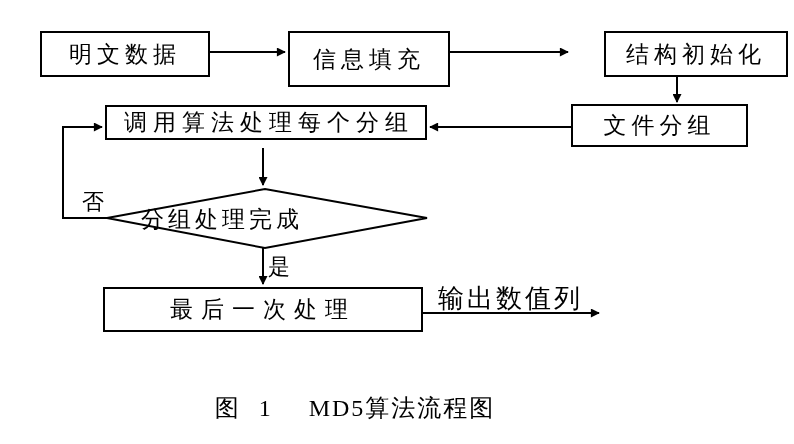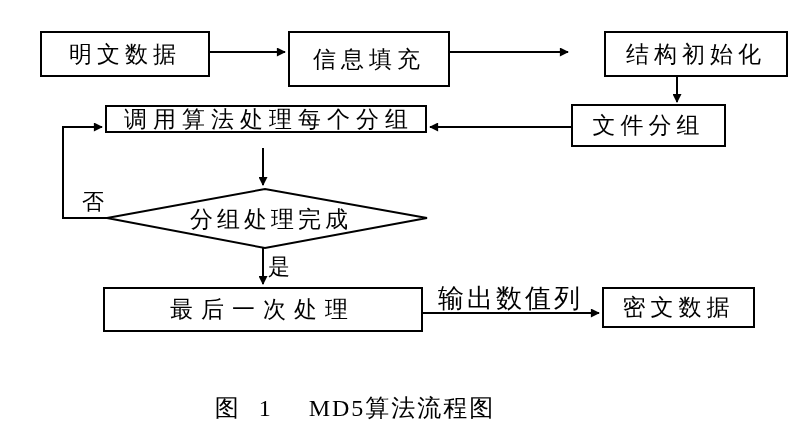--- a/index.html
+++ b/index.html
@@ -31,21 +31,21 @@
     justify-content: center;
     font-size: 23px;
     letter-spacing: 5px;
     white-space: nowrap;
   }
   .diamond-label {
     position: absolute;
     left: 137px;
     top: 204px;
     width: 260px;
-    text-align: center;
+    text-align: left;
     font-size: 23px;
     letter-spacing: 4px;
     padding-left: 4px;
     white-space: nowrap;
   }
   .edge-label {
     position: absolute;
     font-size: 22px;
     white-space: nowrap;
   }
@@ -87,29 +87,28 @@
 
     <polygon points="107,218 265,189 427,218 265,248" fill="#ffffff" stroke="#000000" stroke-width="2"></polygon>
   </svg>
 
   <div class="node" style="left:40px; top:31px; width:170px; height:46px;">明文数据</div>
 
   <div class="node" style="left:288px; top:31px; width:162px; height:56px;">信息填充</div>
 
   <div class="node" style="left:604px; top:31px; width:184px; height:46px;">结构初始化</div>
 
-  <div class="node" style="left:571px; top:104px; width:155px; height:43px;">文件分组</div>
+  <div class="node" style="left:571px; top:104px; width:177px; height:43px;">文件分组</div>
 
-  <div class="node" style="left:105px; top:105px; width:322px; height:28px; letter-spacing:6px; padding-left:6px;">调用算法处理每个分组</div>
+  <div class="node" style="left:105px; top:105px; width:322px; height:35px; letter-spacing:6px; padding-left:6px;">调用算法处理每个分组</div>
 
   <div class="diamond-label">分组处理完成</div>
 
   <div class="node" style="left:103px; top:287px; width:320px; height:45px; letter-spacing:8px; padding-left:0;">最后一次处理</div>
 
-  <div class="node" style="left:602px; top:287px; width:153px; height:41px;">密文数据</div>
 
   <div class="edge-label no">否</div>
 
   <div class="edge-label yes">是</div>
 
   <div class="edge-label out">输出数值列</div>
 
   <div class="caption">图 1  MD5算法流程图</div>
 
 </div>

